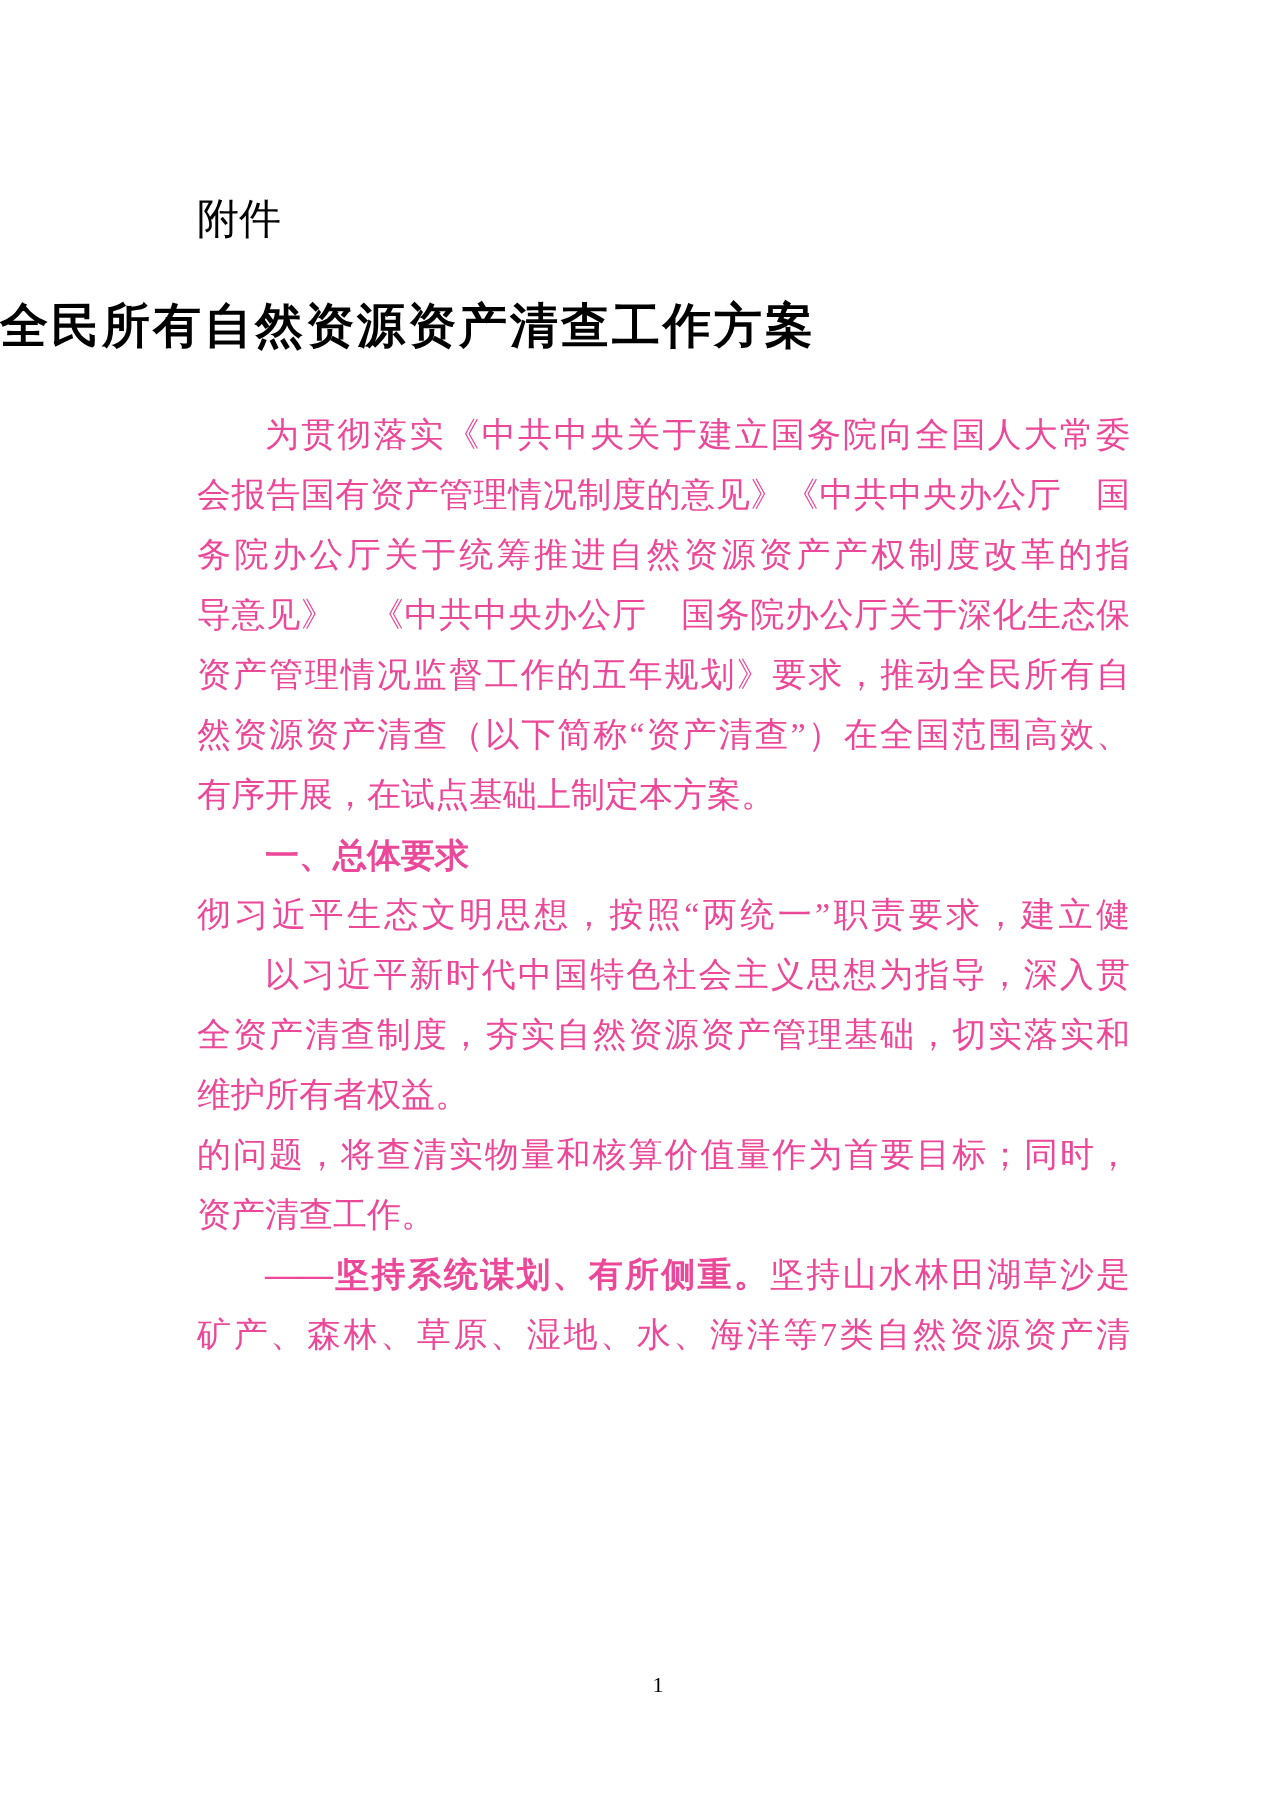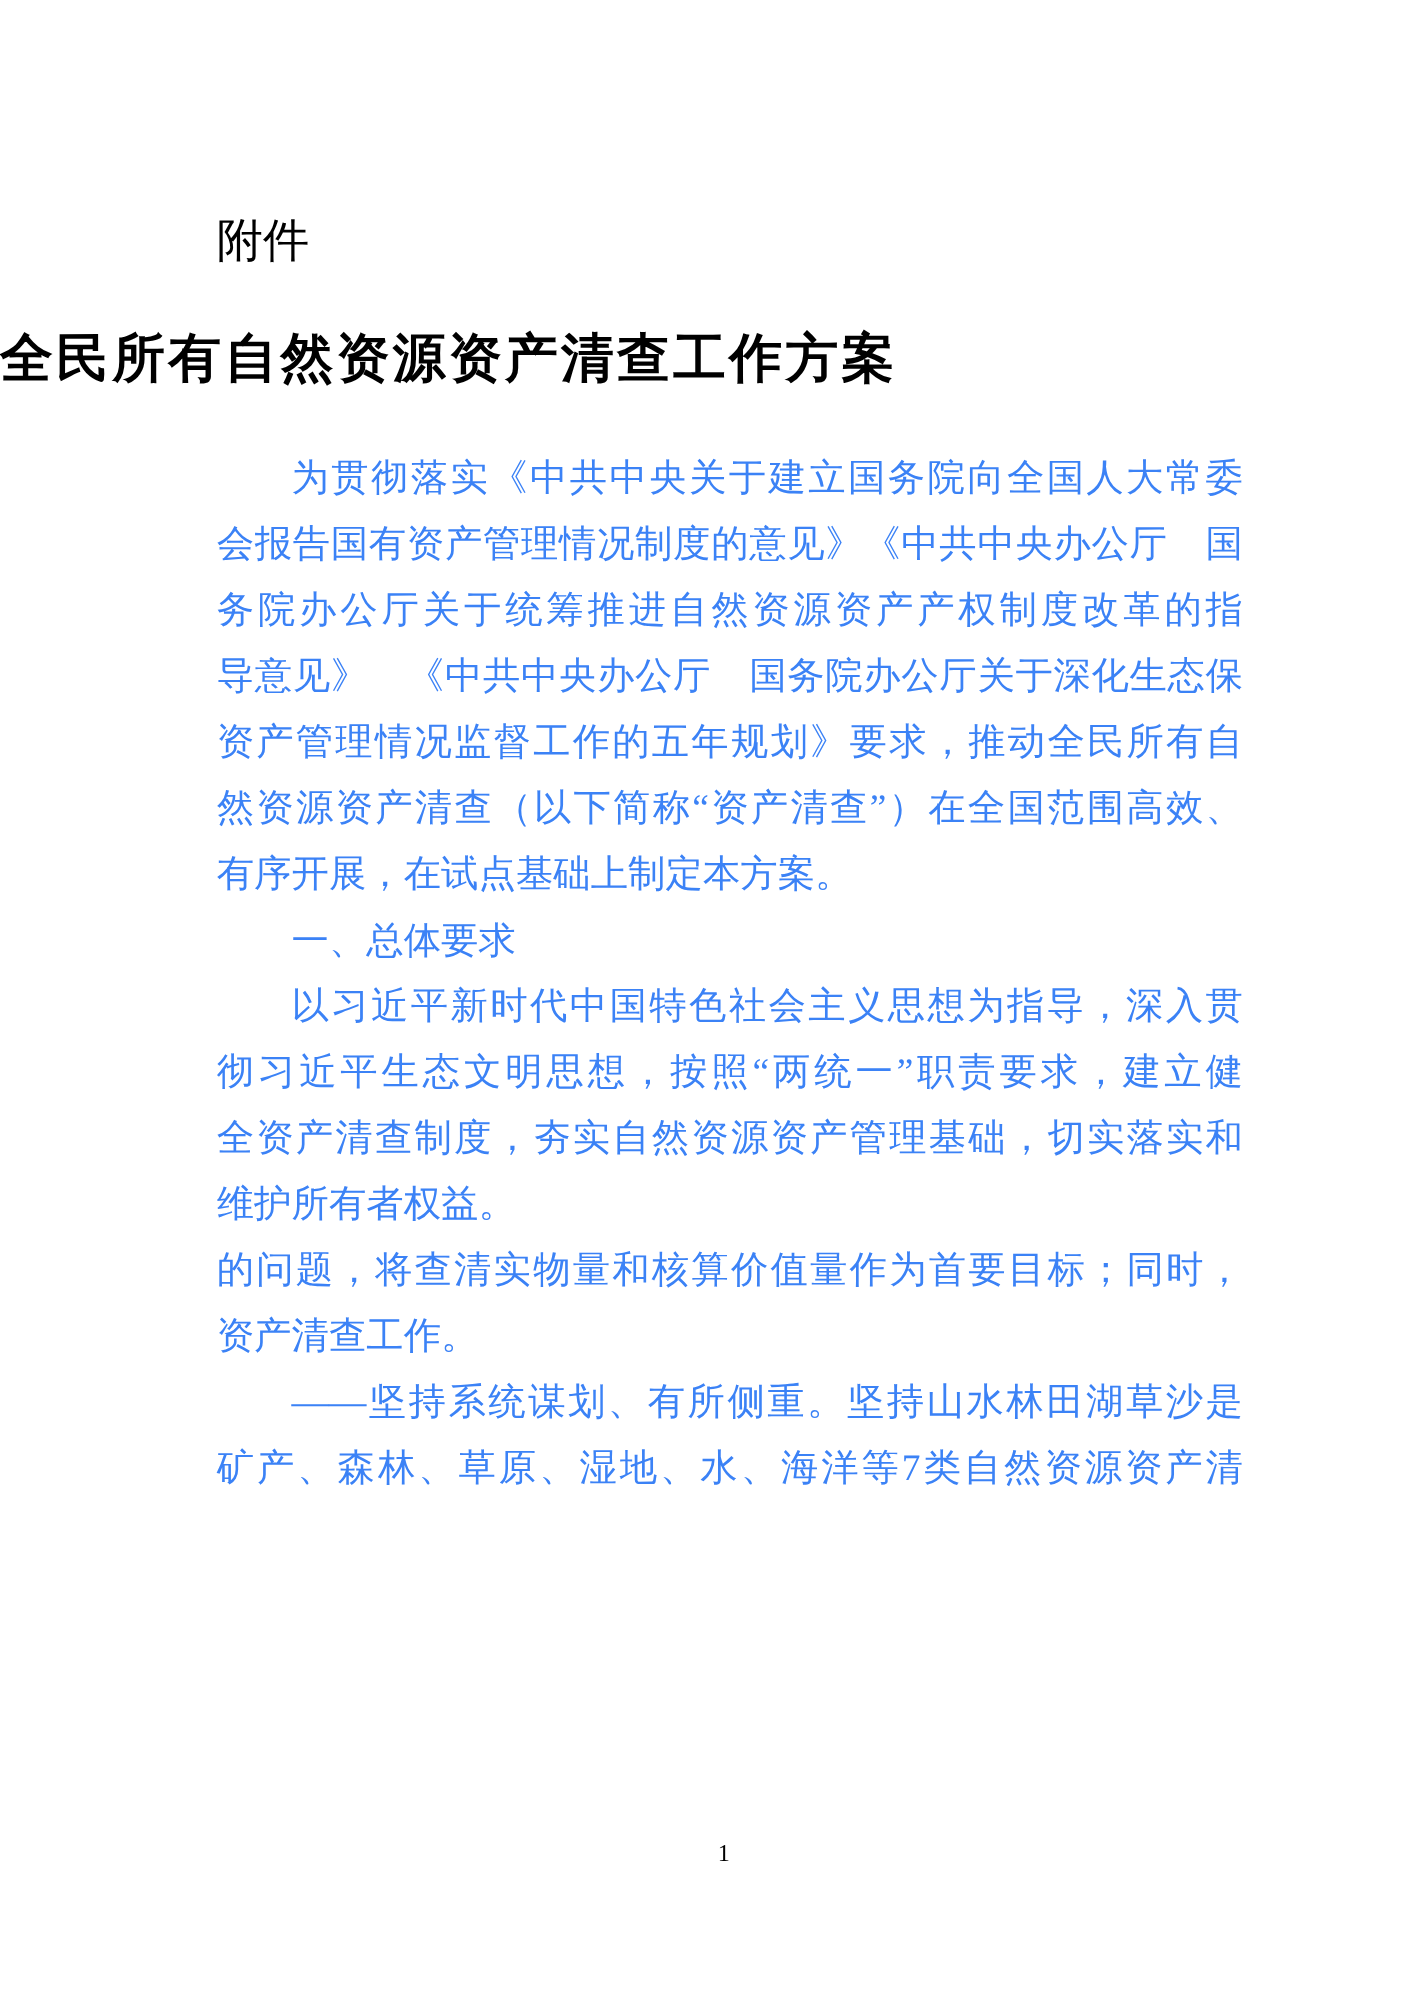--- a/index.html
+++ b/index.html
@@ -41,37 +41,37 @@
     position: absolute;
     left: 197px;
     top: 405px;
     width: 933px;
   }
   .line {
     height: 60px;
     line-height: 60px;
     font-size: 34px;
     white-space: nowrap;
-    color: #3b82f6;
+    color: #ec4899;
   }
   .line.justify {
     white-space: normal;
     text-align: justify;
     text-align-last: justify;
   }
   .line.indent {
     text-indent: 68px;
   }
   .line.heading {
     font-family: "Liberation Sans", "DejaVu Sans", sans-serif;
     font-weight: bold;
     font-size: 34px;
   }
   .run.bold {
-    font-weight: normal;
+    font-weight: bold;
   }
   .page-number {
     position: absolute;
     left: 0;
     right: 0;
     top: 1672px;
     text-align: center;
     font-size: 22px;
     color: #000000;
     transform: translateX(18px);
@@ -87,22 +87,22 @@
 
   <div class="body-lines">
       <div class="line body justify indent"><span class="run">为贯彻落实《中共中央关于建立国务院向全国人大常委</span></div>
       <div class="line body justify"><span class="run">会报告国有资产管理情况制度的意见》《中共中央办公厅　国</span></div>
       <div class="line body justify"><span class="run">务院办公厅关于统筹推进自然资源资产产权制度改革的指</span></div>
       <div class="line body justify"><span class="run">导意见》　《中共中央办公厅　国务院办公厅关于深化生态保</span></div>
       <div class="line body justify"><span class="run">资产管理情况监督工作的五年规划》要求，推动全民所有自</span></div>
       <div class="line body justify"><span class="run">然资源资产清查（以下简称“资产清查”）在全国范围高效、</span></div>
       <div class="line body"><span class="run">有序开展，在试点基础上制定本方案。</span></div>
       <div class="line heading indent"><span class="run bold">一、总体要求</span></div>
+      <div class="line body justify"><span class="run">彻习近平生态文明思想，按照“两统一”职责要求，建立健</span></div>
       <div class="line body justify indent"><span class="run">以习近平新时代中国特色社会主义思想为指导，深入贯</span></div>
-      <div class="line body justify"><span class="run">彻习近平生态文明思想，按照“两统一”职责要求，建立健</span></div>
       <div class="line body justify"><span class="run">全资产清查制度，夯实自然资源资产管理基础，切实落实和</span></div>
       <div class="line body"><span class="run">维护所有者权益。</span></div>
       <div class="line body justify"><span class="run">的问题，将查清实物量和核算价值量作为首要目标；同时，</span></div>
       <div class="line body"><span class="run">资产清查工作。</span></div>
       <div class="line body justify indent"><span class="run bold">——坚持系统谋划、有所侧重。</span><span class="run">坚持山水林田湖草沙是</span></div>
       <div class="line body justify"><span class="run">矿产、森林、草原、湿地、水、海洋等7类自然资源资产清</span></div>
     </div>
 
   <div class="page-number">1</div>
 </div>

